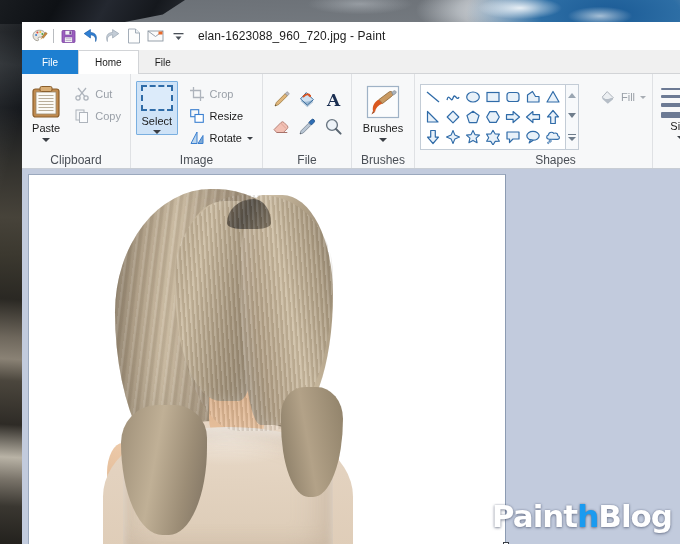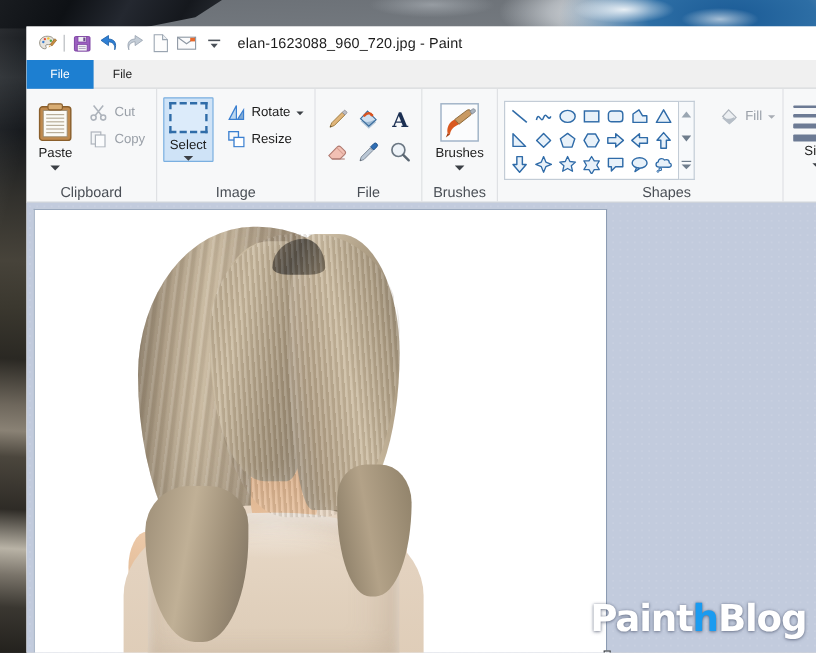--- a/index.html
+++ b/index.html
@@ -510,20 +510,21 @@
       <svg width="13" height="12" viewBox="0 0 13 12">
         <rect x="1.5" y="3" width="10" height="1.3" fill="#4a5058"></rect>
         <path d="M3.5 6.5h6l-3 3.5z" fill="#4a5058"></path>
       </svg>
     </div>
     <div id="window-title">elan-1623088_960_720.jpg - Paint</div>
   </div>
 
   <div id="tabstrip">
     <div class="tab file">File</div>
+    <div class="tab active">Home</div>
     <div class="tab">File</div>
   </div>
 
   <div id="ribbon">
 
     <div class="rgroup" style="width:108px">
       <div class="rgroup-body">
         <div class="bigbtn">
           <div class="bi">
             <svg width="30" height="34" viewBox="0 0 30 34">
@@ -569,38 +570,46 @@
     </div>
 
     <div class="rgroup" style="width:132px">
       <div class="rgroup-body">
         <div id="select-btn">
           <div class="sel-box"></div>
           <div class="sel-label">Select</div>
           <div class="caret-dn"></div>
         </div>
         <div class="smallcol" style="margin-left:6px">
+          <div class="smallbtn">
+            <span class="si">
+              <svg width="14" height="14" viewBox="0 0 14 14">
+                <path d="M3.5 0v10.5H14M0 3.5h10.5V14" fill="none" stroke="#aeb4bc" stroke-width="1.3"></path>
+              </svg>
+            </span>
+            <span class="sl">Crop</span>
+          </div>
+          <div class="smallbtn enabled">
+            <span class="si">
+              <svg width="14" height="14" viewBox="0 0 14 14">
+                <rect x="0.7" y="0.7" width="8" height="7" fill="none" stroke="#3a7fd0" stroke-width="1.1"></rect>
+                <rect x="5" y="5.5" width="8.3" height="7.8" fill="#ffffff" stroke="#3a7fd0" stroke-width="1.1"></rect>
+              </svg>
+            </span>
+            <span class="sl">Resize</span>
+          </div>
           <div class="smallbtn enabled">
             <span class="si">
               <svg width="14" height="14" viewBox="0 0 14 14">
                 <path d="M1 12.5L7 1v11.5z" fill="#bcd7ef" stroke="#3a7fd0" stroke-width="1"></path>
                 <path d="M8 12.5L13 4.5v8z" fill="#7fa9d4" stroke="#3a7fd0" stroke-width="1"></path>
               </svg>
             </span>
             <span class="sl">Rotate</span>
             <span class="caret-sm"></span>
-          </div>
-          <div class="smallbtn enabled">
-            <span class="si">
-              <svg width="14" height="14" viewBox="0 0 14 14">
-                <rect x="0.7" y="0.7" width="8" height="7" fill="none" stroke="#3a7fd0" stroke-width="1.1"></rect>
-                <rect x="5" y="5.5" width="8.3" height="7.8" fill="#ffffff" stroke="#3a7fd0" stroke-width="1.1"></rect>
-              </svg>
-            </span>
-            <span class="sl">Resize</span>
           </div>
         </div>
       </div>
       <div class="rgroup-label">Image</div>
     </div>
 
     <div class="rgroup" style="width:90px">
       <div class="rgroup-body" style="justify-content:center">
         <div id="tools-grid">
           <div class="tool-cell">

